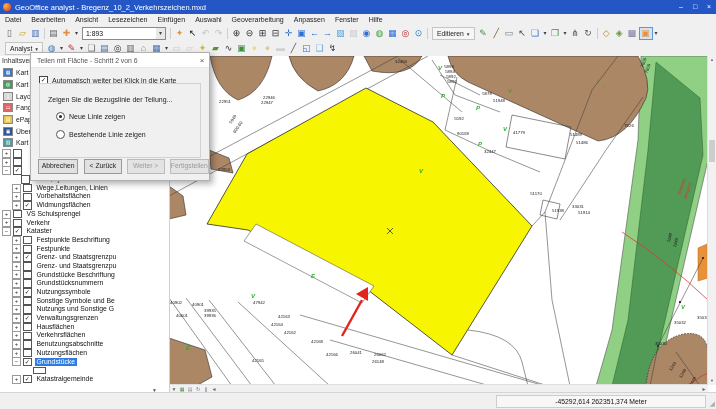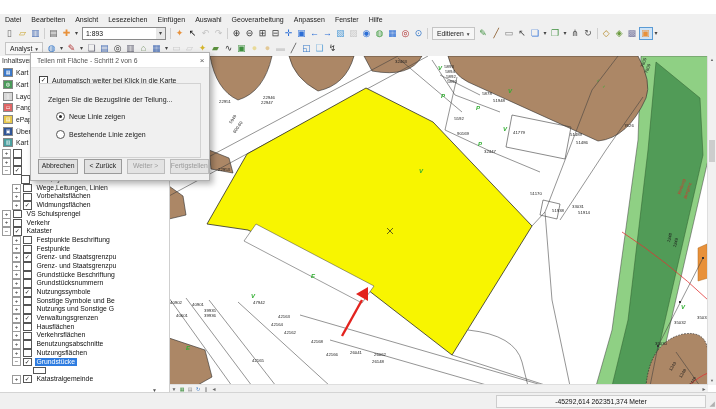--- a/index.html
+++ b/index.html
@@ -86,20 +86,29 @@
   .dbtn{height:13px;line-height:12px;text-align:center;background:#e1e1e1;border:1px solid #9a9a9a;
         font-size:6.8px;color:#222;margin-right:6px;}
   .dbtn.dis{background:#e3e3e3;border-color:#bcbcbc;color:#9a9a9a;}
   .b-cancel{width:39px;}.b-back{width:36px;margin-right:5px;}.b-next{width:37px;margin-right:5px;}.b-finish{width:38px;margin-right:0;}
 </style>
 </head>
 <body>
 
 <div class="win">
 
+  <div class="titlebar">
+    <span class="appicon"></span>
+    <span>GeoOffice analyst - Bregenz_10_2_Verkehrszeichen.mxd</span>
+    <span class="wbtns">
+      <span class="wbtn">–</span>
+      <span class="wbtn">□</span>
+      <span class="wbtn">×</span>
+    </span>
+  </div>
 
   <div class="menubar" id="menubar">
       <span class="menu-item">Datei</span>
       <span class="menu-item">Bearbeiten</span>
       <span class="menu-item">Ansicht</span>
       <span class="menu-item">Lesezeichen</span>
       <span class="menu-item">Einfügen</span>
       <span class="menu-item">Auswahl</span>
       <span class="menu-item">Geoverarbeitung</span>
       <span class="menu-item">Anpassen</span>

